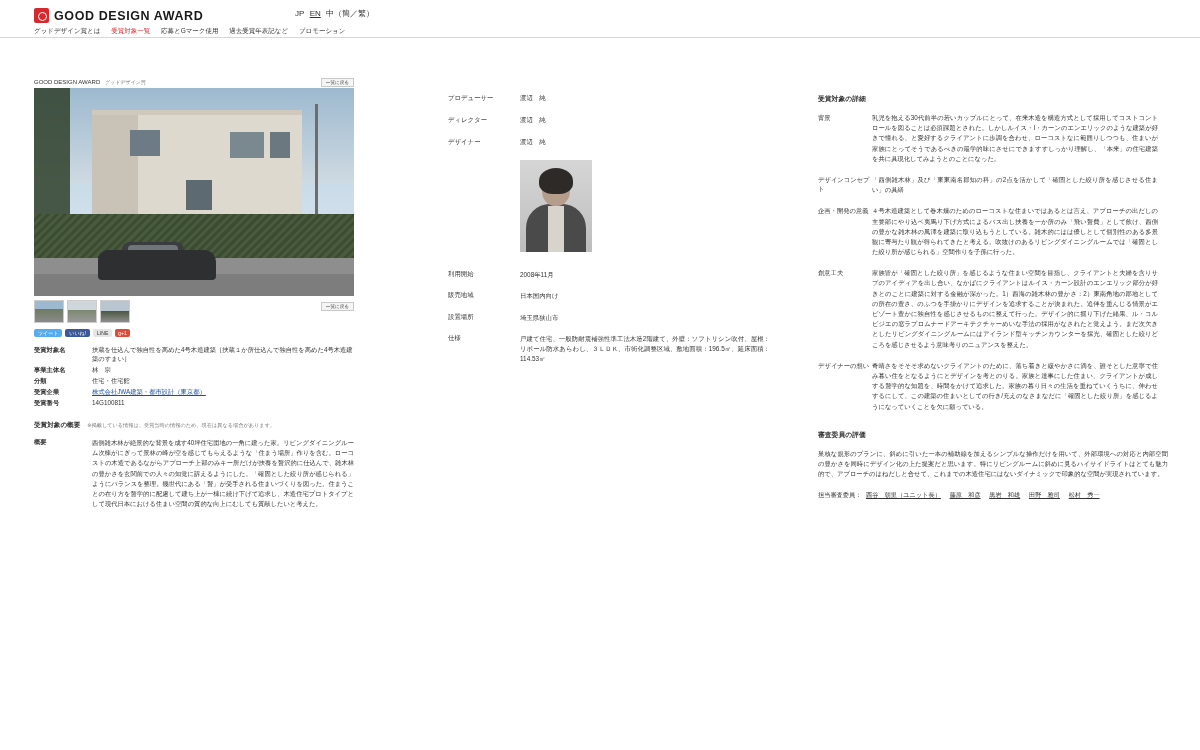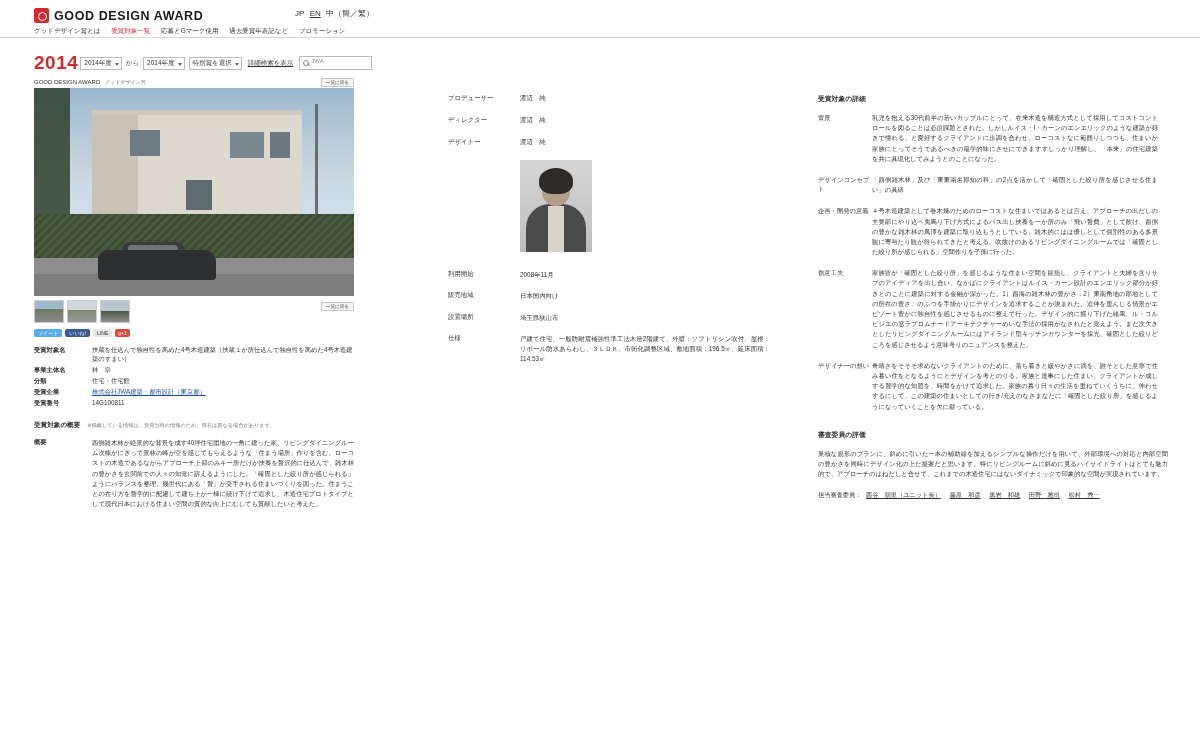--- a/index.html
+++ b/index.html
@@ -168,29 +168,20 @@
     <div class="navbar">
       <span class="nav-item">グッドデザイン賞とは</span>
       <span class="nav-item active">受賞対象一覧</span>
       <span class="nav-item">応募とGマーク使用</span>
       <span class="nav-item">過去受賞年表記など</span>
       <span class="nav-item">プロモーション</span>
     </div>
   </div>
   <div class="hr-top"></div>
 
-  <div class="searchstrip">
-    <span class="year-big">2014</span>
-    <span class="sel">2014年度</span>
-    <span class="mini">から</span>
-    <span class="sel">2014年度</span>
-    <span class="sel">特別賞を選択</span>
-    <span class="detail-link">詳細検索を表示</span>
-    <span class="searchbox">JWA</span>
-  </div>
 
   <div class="leftcol">
     <div class="gda-caption" style="position:relative;">
       <span>GOOD DESIGN AWARD</span>
       <span class="sub">グッドデザイン賞</span>
       <span class="tagbtn">一覧に戻る</span>
     </div>
 
     <div class="mainphoto">
       <div class="sky"></div>

